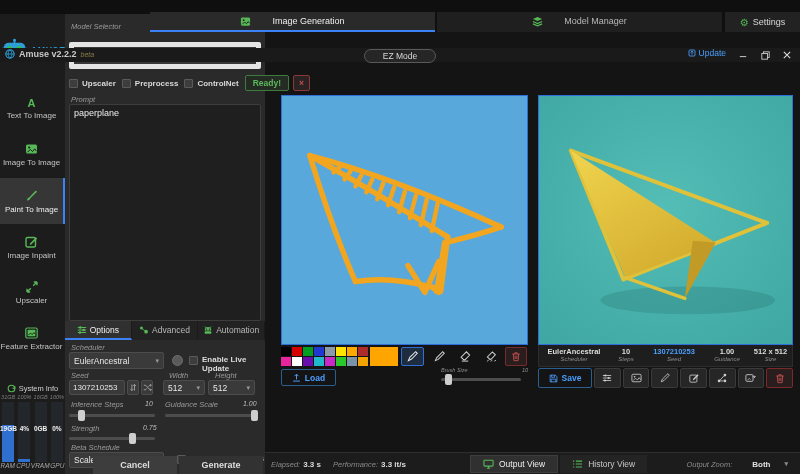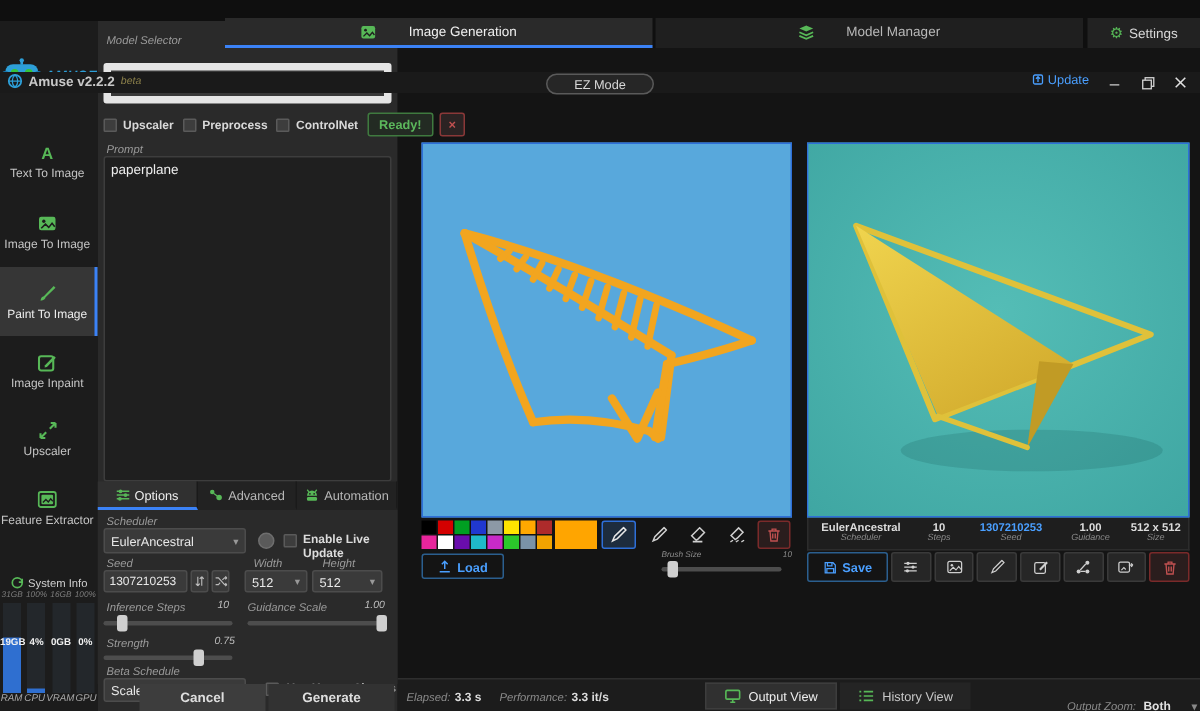--- a/index.html
+++ b/index.html
@@ -131,21 +131,21 @@
   .statusbar { position:absolute; left:265px; top:452px; width:535px; height:22px; background:#1c1c1c;
     border-top:1px solid #2e2e2e; }
   .stat-left { position:absolute; left:6px; top:0; height:22px; display:flex; align-items:center; gap:12px; }
   .stat-pair { display:flex; align-items:center; gap:3px; }
   .stat-lbl { font-size:7.5px; font-style:italic; color:#8a8a8a; }
   .stat-val { font-size:8px; font-weight:bold; color:#dcdcdc; }
   .view-tabs { position:absolute; left:205px; top:2px; display:flex; gap:2px; }
   .view-tab { height:18px; padding:0 12px; display:flex; align-items:center; gap:5px; font-size:8.5px;
     color:#c8c8c8; background:#242424; cursor:pointer; }
   .view-tab.active { background:#303030; border:1px solid #3d3d3d; color:#eee; }
-  .stat-right { position:absolute; right:2px; top:0; height:22px; display:flex; align-items:flex-end; gap:5px; }
+  .stat-right { position:absolute; right:12px; top:0; height:22px; display:flex; align-items:center; gap:20px; }
   .zoom-dd { display:flex; align-items:center; gap:14px; font-size:8px; font-weight:bold; color:#e0e0e0; cursor:pointer; }
 </style>
 </head>
 <body>
 
 <div class="titlebar">
   <div class="tb-left">
     <span>
       <svg width="10" height="10" viewBox="0 0 12 12">
           <circle cx="6" cy="6" r="5" fill="none" stroke="#2d9fd8" stroke-width="1.4"></circle>

